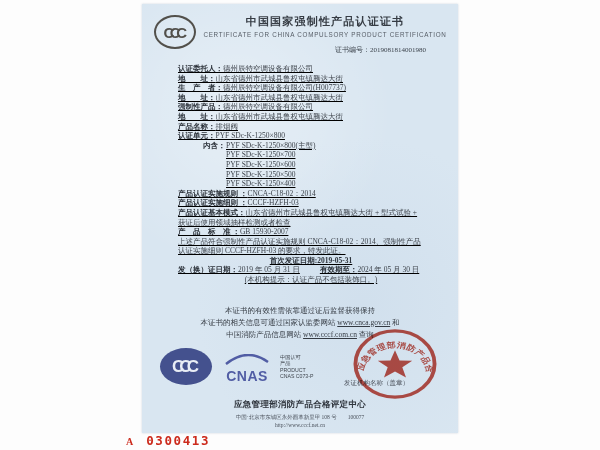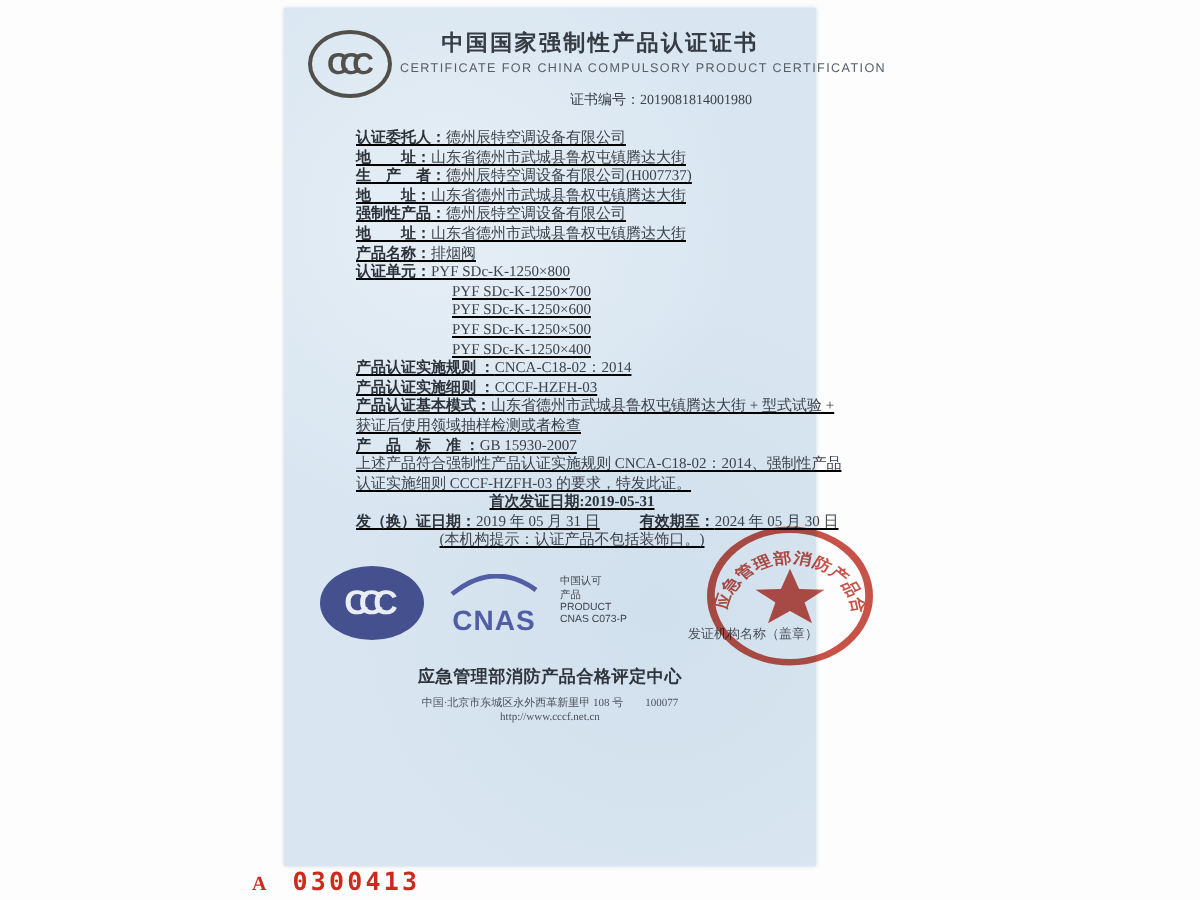--- a/index.html
+++ b/index.html
@@ -1,21 +1,21 @@
 <!DOCTYPE html>
 <html><head>
 <meta charset="utf-8">
 <style>
   html,body{margin:0;padding:0;}
   body{
     width:600px;height:450px;position:relative;background:#fdfdfd;overflow:hidden;
     font-family:"Liberation Serif","DejaVu Serif",serif;
   }
   .paper{
-    position:absolute;left:142px;top:4px;width:266px;height:429px;
+    position:absolute;left:142px;top:4px;width:316px;height:429px;
     background-color:#d9e6f1;
     background-image:
       radial-gradient(circle at 30% 25%, rgba(255,255,255,0.35) 0%, rgba(255,255,255,0) 40%),
       radial-gradient(circle at 70% 70%, rgba(185,205,225,0.25) 0%, rgba(185,205,225,0) 45%);
     box-shadow:0 0 2px rgba(120,140,160,0.35);
   }
   
   .hdr{position:relative;height:56px;}
   .ccc-outline{
     position:absolute;left:12px;top:11px;width:38px;height:30px;border:2.5px solid #52504b;
@@ -94,38 +94,44 @@
     <div class="row"><span class="lbl">认证委托人：</span><span>德州辰特空调设备有限公司</span></div>
     <div class="row"><span class="lbl">地　　址：</span><span>山东省德州市武城县鲁权屯镇腾达大街</span></div>
     <div class="row"><span class="lbl">生　产　者：</span><span>德州辰特空调设备有限公司(H007737)</span></div>
     <div class="row"><span class="lbl">地　　址：</span><span>山东省德州市武城县鲁权屯镇腾达大街</span></div>
     <div class="row"><span class="lbl">强制性产品：</span><span>德州辰特空调设备有限公司</span></div>
     <div class="row"><span class="lbl">地　　址：</span><span>山东省德州市武城县鲁权屯镇腾达大街</span></div>
     <div class="row"><span class="lbl">产品名称：</span><span>排烟阀</span></div>
     <div class="row"><span class="lbl">认证单元：</span><span>PYF SDc-K-1250×800</span></div>
 
     <div class="includes">
+      <div class="row"><span class="lbl2">内含：</span><span>PYF SDc-K-1250×800(主型)</span></div>
       <div class="row"><span class="lbl2"></span><span>PYF SDc-K-1250×700</span></div>
       <div class="row"><span class="lbl2"></span><span>PYF SDc-K-1250×600</span></div>
       <div class="row"><span class="lbl2"></span><span>PYF SDc-K-1250×500</span></div>
       <div class="row"><span class="lbl2"></span><span>PYF SDc-K-1250×400</span></div>
     </div>
 
     <div class="row"><span class="lbl">产品认证实施规则 ：</span><span>CNCA-C18-02：2014</span></div>
     <div class="row"><span class="lbl">产品认证实施细则 ：</span><span>CCCF-HZFH-03</span></div>
     <div class="row"><span class="lbl">产品认证基本模式：</span><span>山东省德州市武城县鲁权屯镇腾达大街 + 型式试验 +</span></div>
     <div class="row">获证后使用领域抽样检测或者检查</div>
     <div class="row"><span class="lbl">产　品　标　准 ：</span><span>GB 15930-2007</span></div>
     <div class="row">上述产品符合强制性产品认证实施规则 CNCA-C18-02：2014、强制性产品</div>
     <div class="row">认证实施细则 CCCF-HZFH-03 的要求，特发此证。</div>
     <div class="row center"><span class="lbl">首次发证日期:2019-05-31</span></div>
     <div class="row"><span class="lbl">发（换）证日期：</span><span>2019 年 05 月 31 日</span><span class="lbl sp">有效期至：</span><span>2024 年 05 月 30 日</span></div>
     <div class="row center">(本机构提示：认证产品不包括装饰口。)</div>
   </div>
 
+  <div class="ftr">
+    <div class="frow">本证书的有效性需依靠通过证后监督获得保持</div>
+    <div class="frow"><span>本证书的相关信息可通过国家认监委网站 </span><span class="uline">www.cnca.gov.cn</span><span> 和</span></div>
+    <div class="frow"><span>中国消防产品信息网站 </span><span class="uline">www.cccf.com.cn</span><span> 查询</span></div>
+  </div>
 
   <div class="logosrow">
     <div class="ccc-solid">
       <span>CCC</span>
     </div>
     <div class="cnas">
       <svg width="46" height="11" viewBox="0 0 46 11">
         <path d="M2 10 Q 23 -7 44 8" stroke="#515da4" stroke-width="2.4" fill="none"></path>
       </svg>
       <div class="word">CNAS</div>

